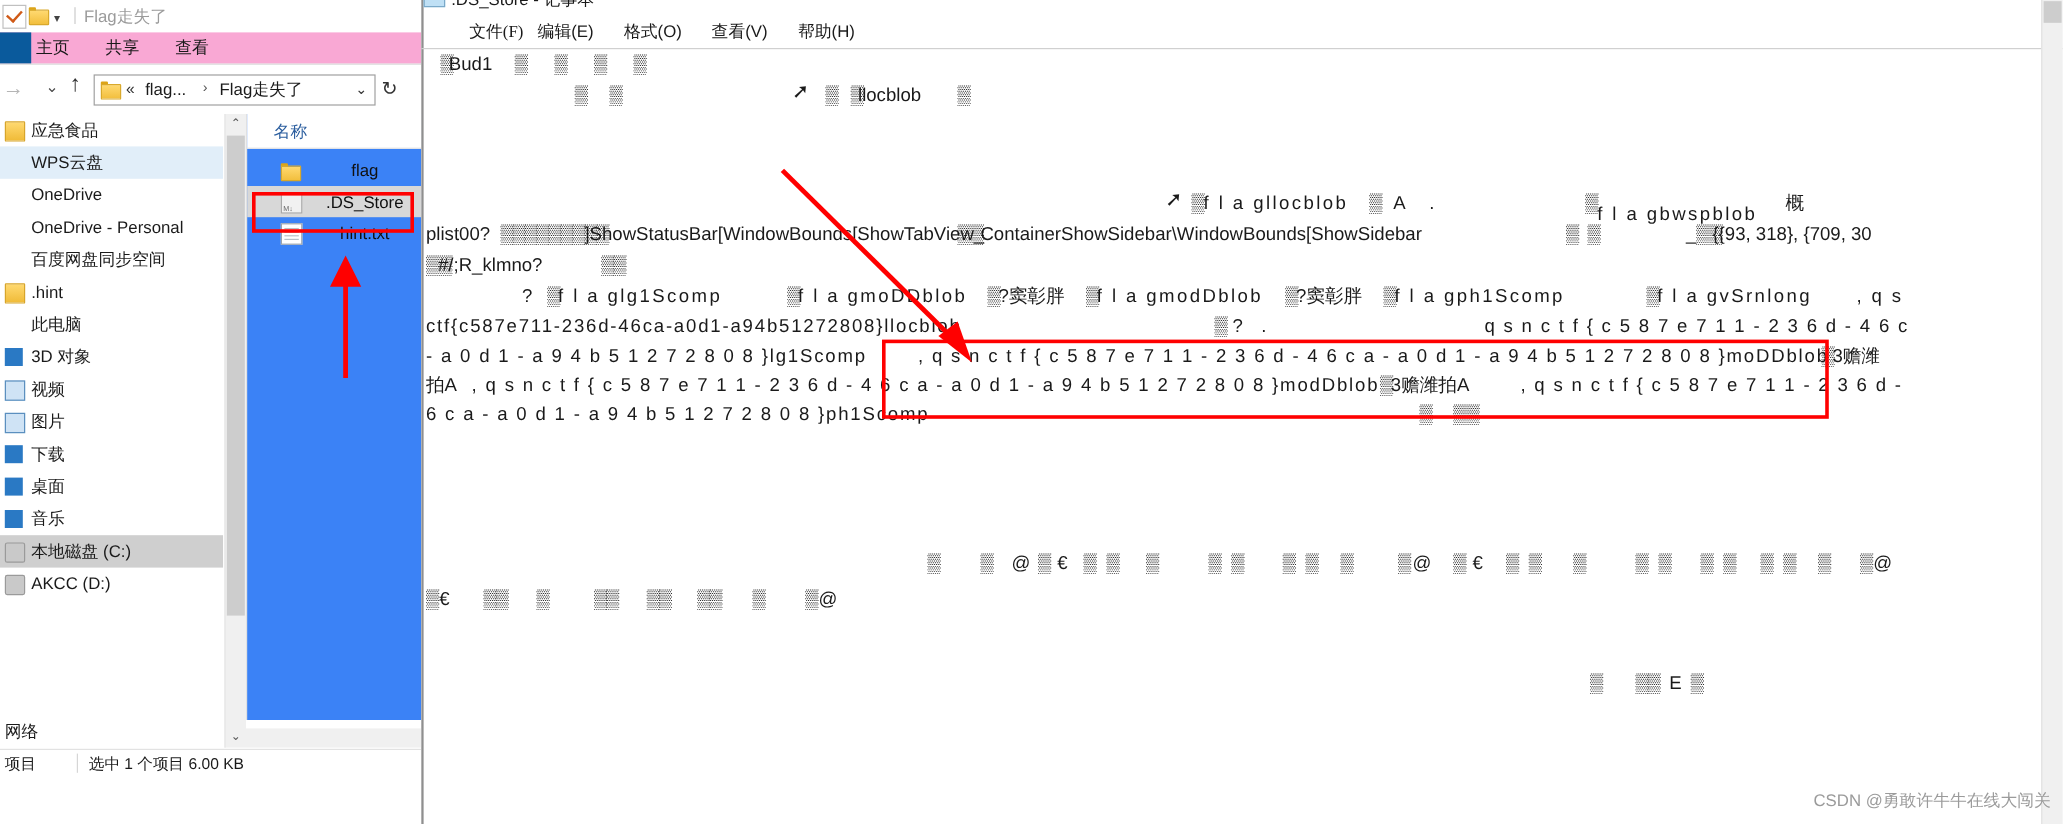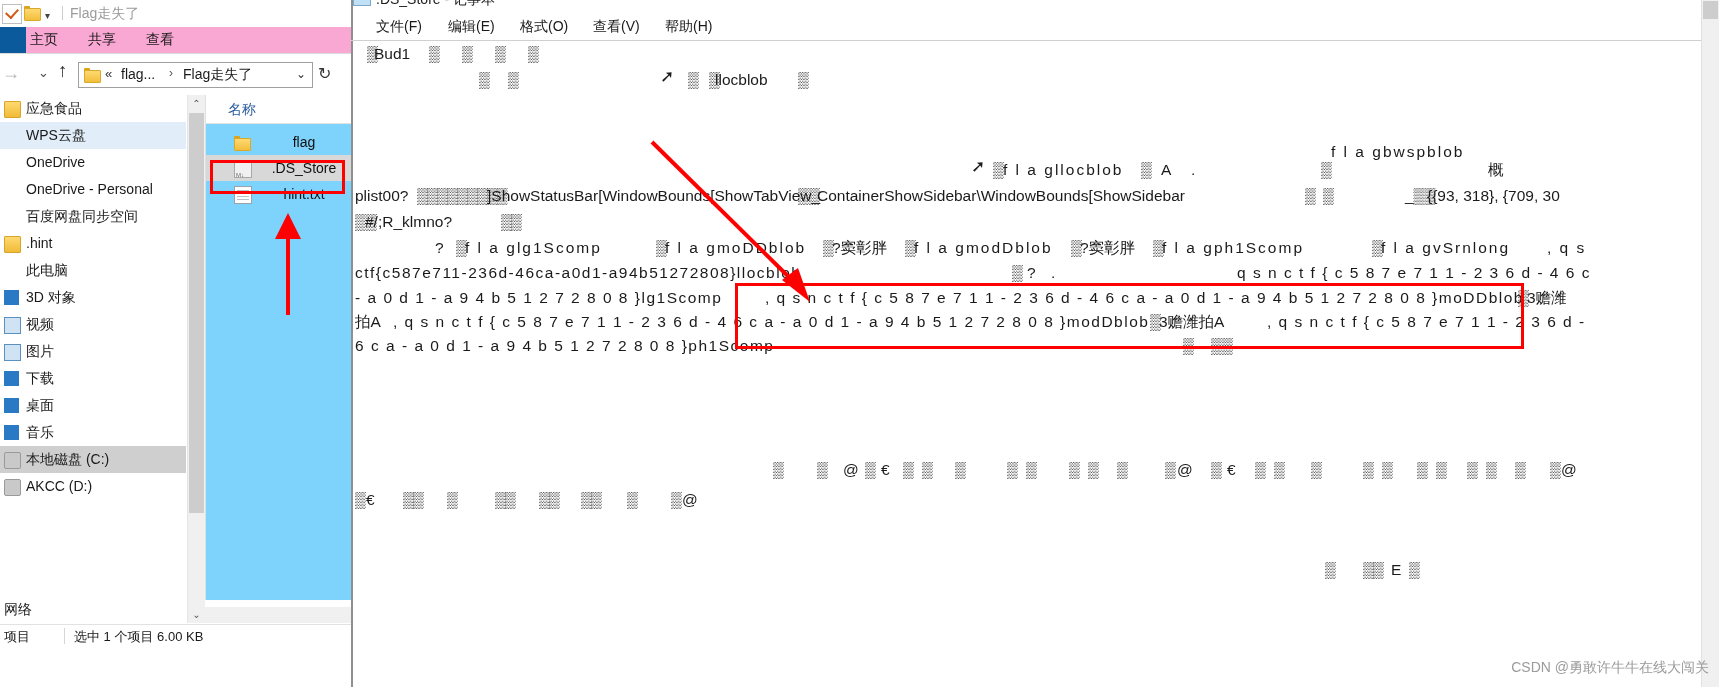--- a/index.html
+++ b/index.html
@@ -97,21 +97,21 @@
     border-left:1px solid #e4e4e4;
   }
   #navscroll .up,#navscroll .dn{
     position:absolute;left:0;width:17px;height:17px;text-align:center;font-size:10px;color:#5a5a5a;line-height:17px;
   }
   #navscroll .up{top:0;}
   #navscroll .dn{bottom:0;}
   #navscroll .thumb{position:absolute;left:1px;top:18px;width:15px;height:400px;background:#cdcdcd;}
 
   #filepane{
-    position:absolute;left:205px;top:95px;width:146px;height:505px;background:#7dd3fc;
+    position:absolute;left:205px;top:95px;width:146px;height:505px;background:#3b82f6;
     border-left:1px solid #e0e0e0;
   }
   #col-header{
     position:absolute;left:0;top:0;width:146px;height:28px;background:#ffffff;
     border-bottom:1px solid #e3e3e3;
   }
   #col-header .lbl{position:absolute;left:22px;top:6px;font-size:14px;color:#2a5d9e;}
   .file-row{
     position:relative;height:26px;line-height:26px;font-size:14px;color:#101010;padding-left:50px;white-space:nowrap;
   }
@@ -152,21 +152,21 @@
   }
   #np-title{
     position:absolute;left:0;top:-9px;height:22px;left:2px;font-size:14px;color:#1a1a1a;white-space:nowrap;
   }
   #np-title .tic{
     display:inline-block;width:16px;height:13px;background:#bfe0f5;border:1px solid #7aa9c9;
     vertical-align:-2px;margin-right:5px;
   }
   #np-menubar{position:absolute;left:0;top:14px;width:1368px;height:26px;}
   .np-menu{position:absolute;top:4px;font-size:14px;color:#1a1a1a;white-space:nowrap;}
-  #m-file{left:25px;}
+  #m-file{left:40px;font-family:Liberation Serif, serif;}
   #m-edit{left:97px;}
   #m-format{left:169px;}
   #m-view{left:242px;}
   #m-help{left:314px;}
   #np-sep{position:absolute;left:0;top:40px;width:1368px;height:1px;background:#d0d0d0;}
   #np-leftedge{position:absolute;left:0;top:0;width:2px;height:687px;background:#8f8f8f;}
   #np-rightscroll{
     position:absolute;right:0;top:0;width:17px;height:687px;background:#f0f0f0;border-left:1px solid #e0e0e0;
   }
   #np-rightscroll .thumb{position:absolute;left:1px;top:1px;width:15px;height:18px;background:#cdcdcd;}
@@ -332,21 +332,21 @@
     <span class="tl" style="left:443px;top:30px;">▒</span>
 
     
     <span class="tl" style="left:616px;top:116px;font-size:17px;">➚</span>
     <span class="tl" style="left:638px;top:120px;">▒</span>
     <span class="tl" style="left:648px;top:120px;letter-spacing:2px;">f l a gllocblob</span>
     <span class="tl" style="left:786px;top:120px;">▒</span>
     <span class="tl" style="left:806px;top:120px;">A</span>
     <span class="tl" style="left:836px;top:120px;">.</span>
     <span class="tl" style="left:966px;top:120px;">▒</span>
-    <span class="tl" style="left:976px;top:102px;letter-spacing:2px;">f l a gbwspblob</span>
+    <span class="tl" style="left:976px;top:129px;letter-spacing:2px;">f l a gbwspblob</span>
     <span class="tl" style="left:1133px;top:120px;">概</span>
 
     
     <span class="tl" style="left:0px;top:146px;">plist00?</span>
     <span class="tl" style="left:62px;top:146px;letter-spacing:-1px;">▒▒▒▒▒▒▒▒▒</span>
     <span class="tl" style="left:132px;top:146px;">]ShowStatusBar[WindowBounds[ShowTabView_</span>
     <span class="tl" style="left:443px;top:146px;">▒▒</span>
     <span class="tl" style="left:462px;top:146px;">ContainerShowSidebar\WindowBounds[ShowSidebar</span>
     <span class="tl" style="left:950px;top:146px;">▒</span>
     <span class="tl" style="left:968px;top:146px;">▒</span>

